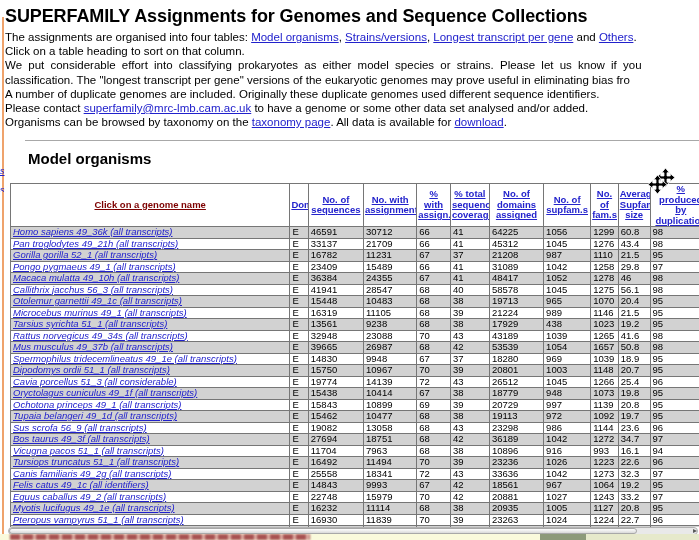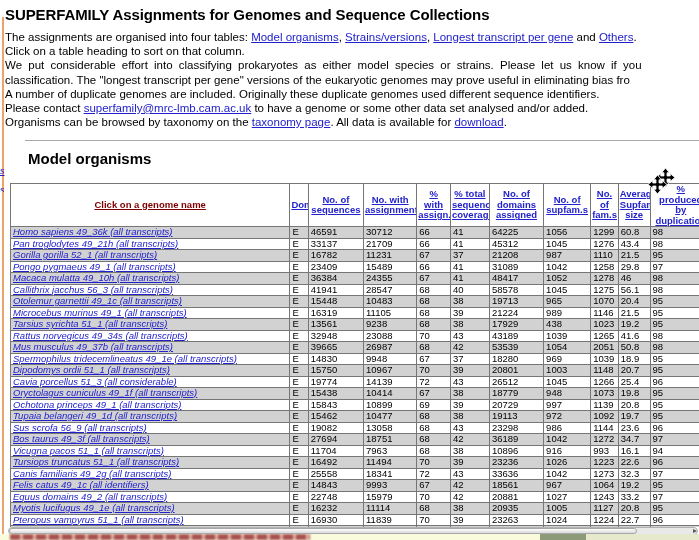--- a/index.html
+++ b/index.html
@@ -2,21 +2,21 @@
 <html><head>
 <meta charset="utf-8">
 <style>
   * { margin:0; padding:0; box-sizing:border-box; }
   html,body { width:699px; height:540px; }
   body { position:relative; overflow:hidden; background:#fff; font-family:"Liberation Sans", sans-serif; color:#000; }
   a { text-decoration:underline; cursor:pointer; }
 
   .left-accent { position:absolute; left:2px; top:17px; width:2px; height:523px; background:#efa36c; }
 
-  .page-title { position:absolute; left:5px; top:6px; font-size:15px; font-weight:bold; letter-spacing:-0.1px; white-space:nowrap; }
+  .page-title { position:absolute; left:5px; top:6px; font-size:18px; font-weight:bold; letter-spacing:-0.1px; white-space:nowrap; }
 
   .intro { position:absolute; left:5px; top:30px; width:820px; font-size:11.5px; }
   .intro-line { white-space:pre; line-height:14.2px; height:14.2px; overflow:hidden; }
   .intro-line.justify { word-spacing:3px; }
   .intro a { color:#2121cc; }
 
   .divider { position:absolute; left:25px; top:140px; width:674px; height:0; border:none; border-top:1px solid #a8a8a8; }
 
   .section-heading { position:absolute; left:28px; top:150px; font-size:15px; font-weight:bold; }
 
@@ -241,21 +241,21 @@
         </tr>
         <tr>
           <td class="name"><a href="#">Mus musculus 49_37b (all transcripts)</a></td>
           <td>E</td>
           <td>39665</td>
           <td>26987</td>
           <td>68</td>
           <td>42</td>
           <td>53539</td>
           <td>1054</td>
-          <td>2051</td>
+          <td>1657</td>
           <td>50.8</td>
           <td>98</td>
         </tr>
         <tr>
           <td class="name"><a href="#">Spermophilus tridecemlineatus 49_1e (all transcripts)</a></td>
           <td>E</td>
           <td>14830</td>
           <td>9948</td>
           <td>67</td>
           <td>37</td>
@@ -402,21 +402,21 @@
           <td>9993</td>
           <td>67</td>
           <td>42</td>
           <td>18561</td>
           <td>967</td>
           <td>1064</td>
           <td>19.2</td>
           <td>95</td>
         </tr>
         <tr>
-          <td class="name"><a href="#">Equus domains 49_2 (all transcripts)</a></td>
+          <td class="name"><a href="#">Equus caballus 49_2 (all transcripts)</a></td>
           <td>E</td>
           <td>22748</td>
           <td>15979</td>
           <td>70</td>
           <td>42</td>
           <td>20881</td>
           <td>1027</td>
           <td>1243</td>
           <td>33.2</td>
           <td>97</td>

